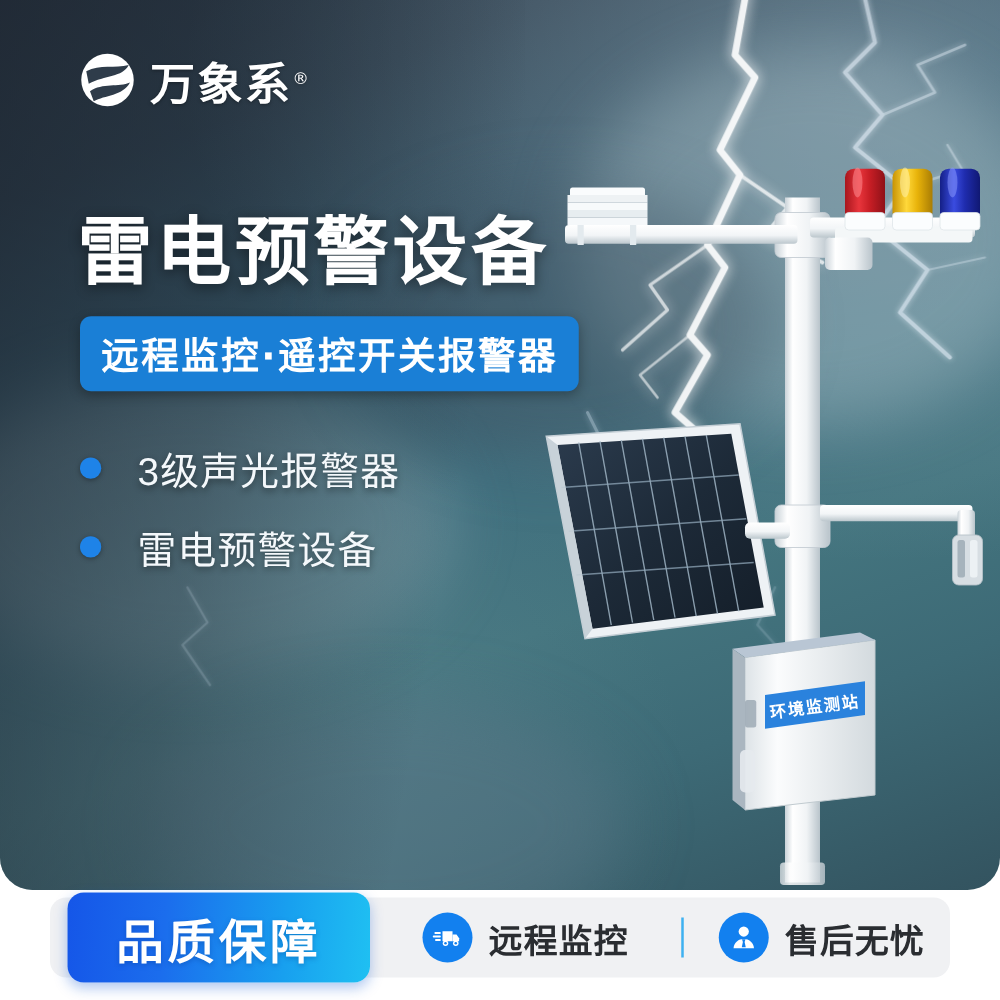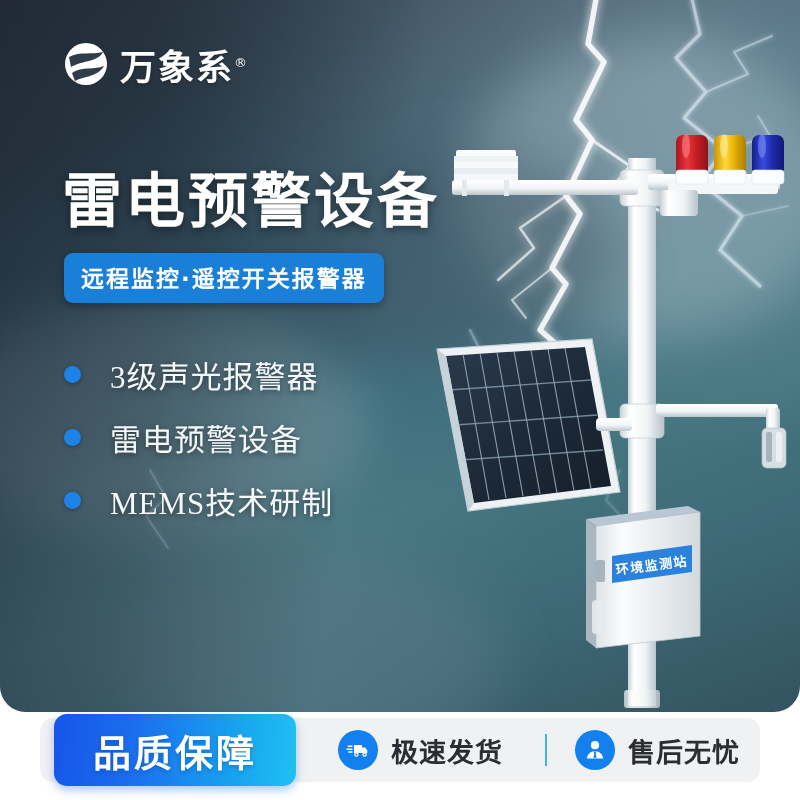--- a/index.html
+++ b/index.html
@@ -51,36 +51,36 @@
   .headline{
     position:absolute;left:62px;top:152px;
     color:#ffffff;font-size:60px;font-weight:bold;letter-spacing:3px;
     font-family:Liberation Mono, monospace;
     text-shadow:0 3px 10px rgba(0,0,0,.45);
     white-space:nowrap;
   }
   .subbadge{
     position:absolute;left:64px;top:253px;
     background:#1a7fd6;color:#fff;
-    font-size:23px;font-weight:bold;letter-spacing:2px;
+    font-size:30px;font-weight:bold;letter-spacing:2px;
     font-family:"DejaVu Sans","Liberation Sans",sans-serif;
     padding:7px 17px 9px 17px;border-radius:9px;white-space:nowrap;
     box-shadow:0 3px 9px rgba(0,0,0,.30);
   }
 
   
   .features{position:absolute;left:64px;top:344px;}
   .feature{display:flex;align-items:center;height:60px;margin-bottom:3px;}
   .fdot{
     width:17px;height:17px;border-radius:50%;background:#1e83e8;flex:0 0 17px;
     box-shadow:0 1px 4px rgba(0,0,0,.35);
   }
   .ftext{
     margin-left:29px;color:#f4f8fb;font-size:31px;font-weight:500;letter-spacing:1px;
-    font-family:Liberation Serif, serif;
+    font-family:Liberation Sans, sans-serif;
     text-shadow:0 2px 6px rgba(0,0,0,.45);white-space:nowrap;
   }
 
   
   .rig{position:absolute;left:0;top:0;width:800px;height:712px;}
 
   
   .trustbar{
     position:absolute;left:40px;top:718px;width:720px;height:64px;
     background:#f0f1f3;border-radius:13px;display:flex;align-items:center;
@@ -302,24 +302,20 @@
 
     <div class="features">
       <div class="feature">
         <div class="fdot"></div>
         <div class="ftext">3级声光报警器</div>
       </div>
       <div class="feature">
         <div class="fdot"></div>
         <div class="ftext">雷电预警设备</div>
       </div>
-      <div class="feature">
-        <div class="fdot"></div>
-        <div class="ftext">MEMS技术研制</div>
-      </div>
     </div>
   </div>
 
   <div class="trustbar">
     <div class="qpill">
       <span>品质保障</span>
     </div>
 
     <div class="tslot one">
       <div class="ticon">
@@ -330,21 +326,21 @@
             <rect x="2.5" y="8.6" width="5.2" height="1.5" rx=".75"></rect>
             <rect x="1.2" y="11.4" width="6.5" height="1.5" rx=".75"></rect>
             <rect x="3" y="14.2" width="4.7" height="1.5" rx=".75"></rect>
             <circle cx="11.4" cy="17.6" r="2.2"></circle>
             <circle cx="19.6" cy="17.6" r="2.2"></circle>
           </g>
           <circle cx="11.4" cy="17.6" r="1" fill="#1280ef"></circle>
           <circle cx="19.6" cy="17.6" r="1" fill="#1280ef"></circle>
         </svg>
       </div>
-      <div class="tlabel">极速发货</div>
+      <div class="tlabel">远程监控</div>
     </div>
 
     <div class="tdiv"></div>
 
     <div class="tslot two">
       <div class="ticon">
         <svg viewBox="0 0 26 26" width="26" height="26">
           <circle cx="13" cy="8.2" r="4.1" fill="#ffffff"></circle>
           <path d="M4.8 21.5c.5-4.6 4-7.3 8.2-7.3s7.7 2.7 8.2 7.3z" fill="#ffffff"></path>
           <path d="M11.6 14.4h2.8l-.7 2.1.9 4.3h-3.2l.9-4.3z" fill="#1280ef"></path>

